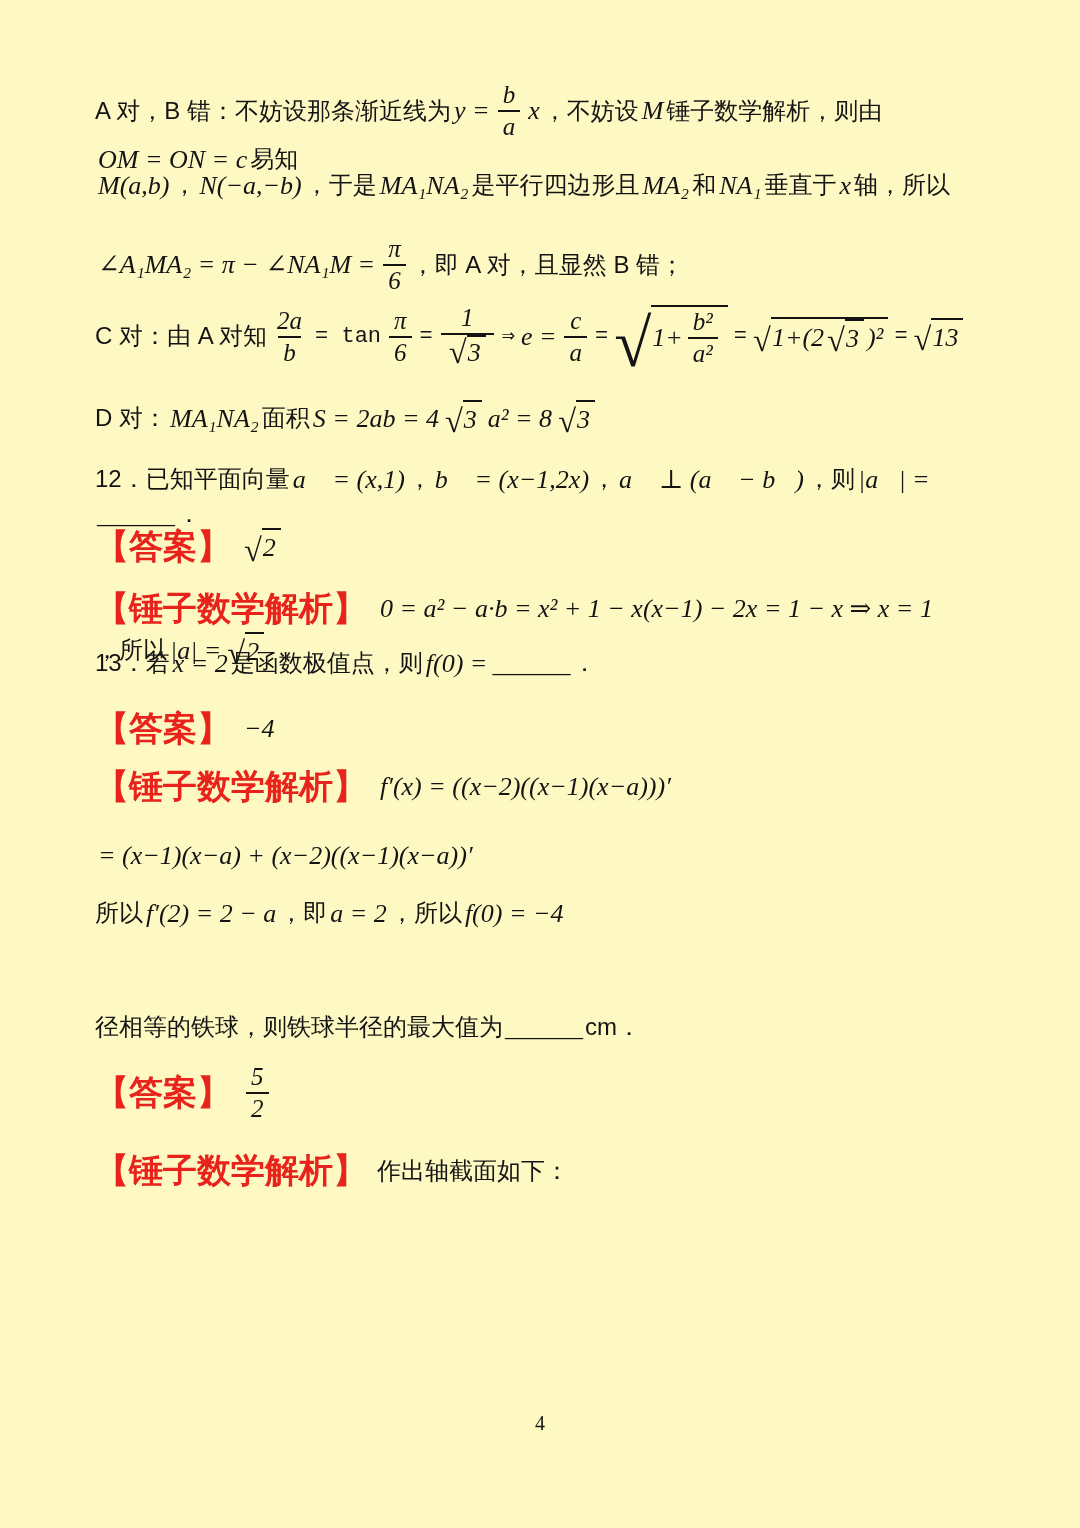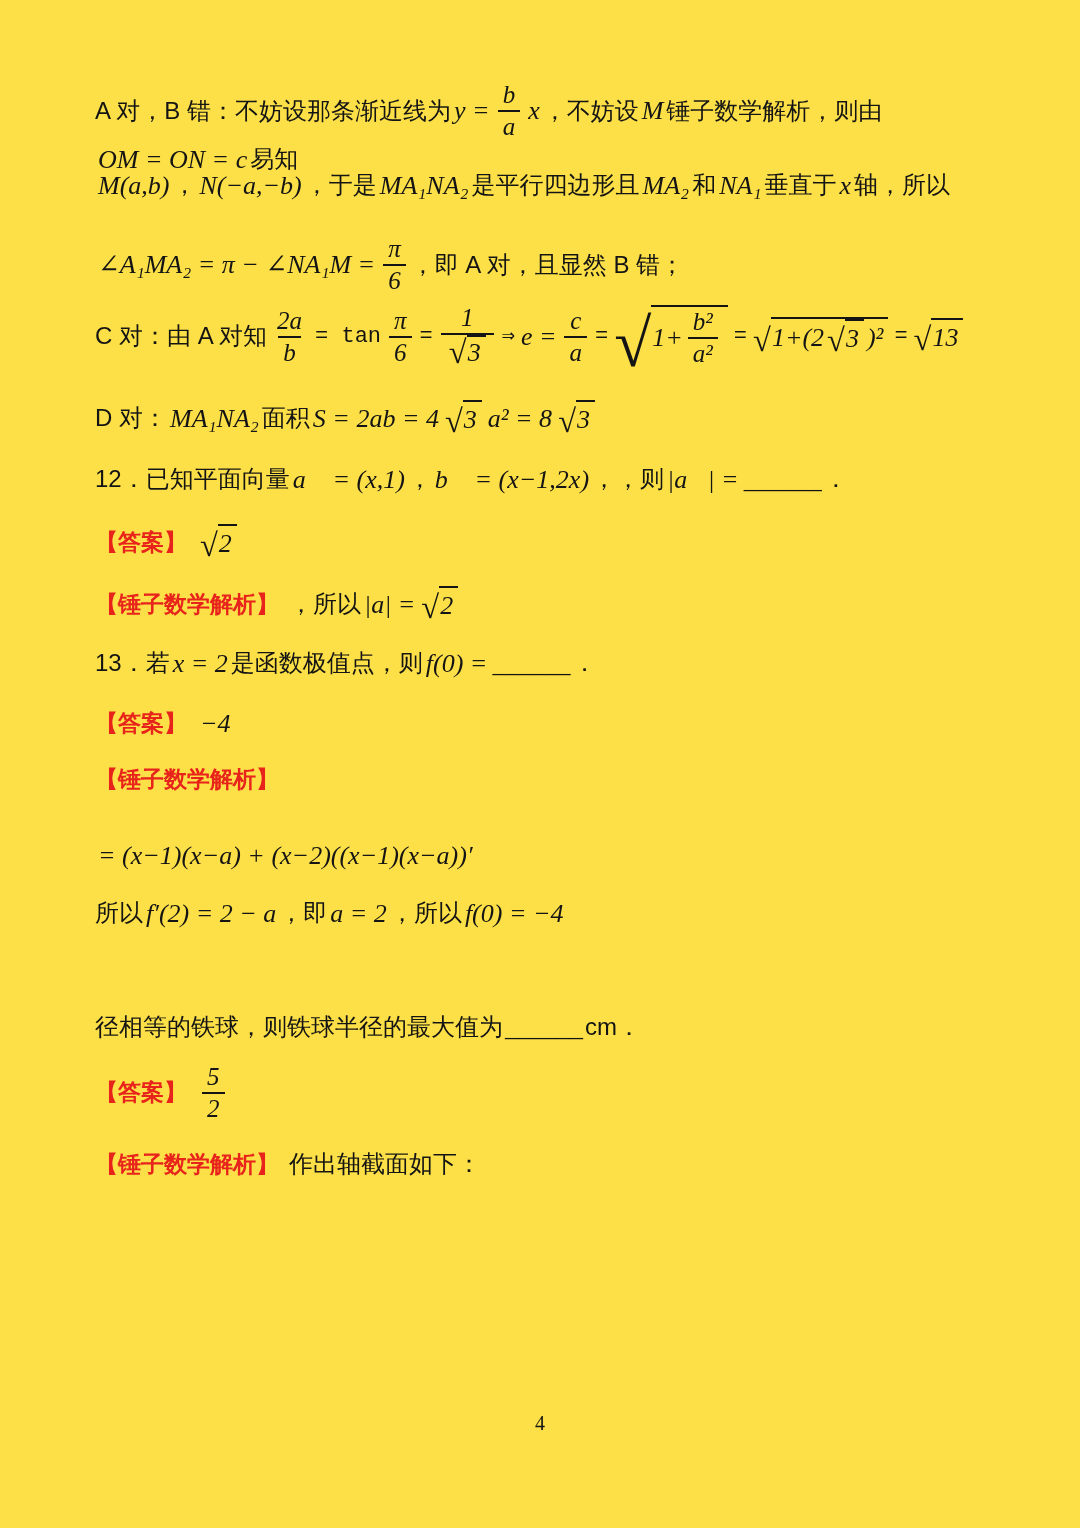--- a/index.html
+++ b/index.html
@@ -1,18 +1,18 @@
 <!DOCTYPE html>
 <html><head>
 <meta charset="utf-8">
 <style>
   html,body { margin:0; padding:0; background:#ffffff; }
   .page {
     position:relative; width:1080px; height:1528px;
-    background:#fde047; overflow:hidden;
+    background:#fef9c3; overflow:hidden;
     font-family:"Liberation Sans","DejaVu Sans",sans-serif;
     color:#141414;
   }
   .line {
     position:absolute; left:95px; width:890px;
     display:flex; align-items:center; flex-wrap:wrap;
     line-height:1.35;
   }
   .cn  { font-size:24px; }
   .m   { font-family:"Liberation Serif","DejaVu Serif",serif; font-style:italic;  font-size:26px; padding:0 3px; }
@@ -25,21 +25,21 @@
   .frac .num, .frac .den { padding:0 5px; }
   .frac .den { border-top:2px solid #141414; }
   .sqrt {
     display:inline-flex; align-items:flex-end; margin:0 3px;
     font-family:"Liberation Serif","DejaVu Serif",serif; font-size:26px;
   }
   .sqrt .rad { font-style:normal; line-height:0.95; font-size:1.25em; }
   .sqrt .rdc { border-top:2px solid #141414; padding:0 5px 0 1px; font-style:italic;
                display:inline-flex; align-items:center; }
   .sqrt.tall .rad { font-size:2.6em; line-height:0.72; }
-  .lbl { color:#E8231C; font-weight:bold; font-size:23px; margin-right:10px; white-space:nowrap; }
+  .lbl { color:#E8231C; font-weight:bold; font-size:34px; margin-right:10px; white-space:nowrap; }
   .blank { font-family:"Liberation Serif","DejaVu Serif",serif; font-size:26px; padding:0 2px; }
   .footer {
     position:absolute; left:0; top:1412px; width:100%; text-align:center;
     font-family:"Liberation Serif","DejaVu Serif",serif; font-size:20px; color:#141414;
   }
 </style>
 </head>
 <body>
 
 <div class="page">
@@ -155,36 +155,38 @@
         <span class="rdc">3</span>
       </span>
   </div>
 
   <div class="line" style="top:462px">
     <span class="cn">12．已知平面向量</span>
     <span class="m">a⃗ = (x,1)</span>
     <span class="cn">，</span>
     <span class="m">b⃗ = (x−1,2x)</span>
     <span class="cn">，</span>
+    <span class="m">a⃗ ⊥ (a⃗ − b⃗)</span>
     <span class="cn">，则</span>
     <span class="m">|a⃗| =</span>
     <span class="blank">______</span>
     <span class="cn">．</span>
   </div>
 
   <div class="line" style="top:524px">
     <span class="lbl">【答案】</span>
     <span class="sqrt">
         <span class="rad">√</span>
         <span class="rdc">2</span>
       </span>
   </div>
 
   <div class="line" style="top:586px">
     <span class="lbl">【锤子数学解析】</span>
+    <span class="m">0 = a² − a·b = x² + 1 − x(x−1) − 2x = 1 − x ⇒ x = 1</span>
     <span class="cn">，所以</span>
     <span class="m">|a| =</span>
     <span class="sqrt">
         <span class="rad">√</span>
         <span class="rdc">2</span>
       </span>
   </div>
 
   <div class="line" style="top:646px">
     <span class="cn">13．若</span>
@@ -196,20 +198,21 @@
     <span class="cn">．</span>
   </div>
 
   <div class="line" style="top:706px">
     <span class="lbl">【答案】</span>
     <span class="m">−4</span>
   </div>
 
   <div class="line" style="top:764px">
     <span class="lbl">【锤子数学解析】</span>
+    <span class="m">f′(x) = ((x−2)((x−1)(x−a)))′</span>
   </div>
 
   <div class="line" style="top:838px">
     <span class="m">= (x−1)(x−a) + (x−2)((x−1)(x−a))′</span>
   </div>
 
   <div class="line" style="top:896px">
     <span class="cn">所以</span>
     <span class="m">f′(2) = 2 − a</span>
     <span class="cn">，即</span>

